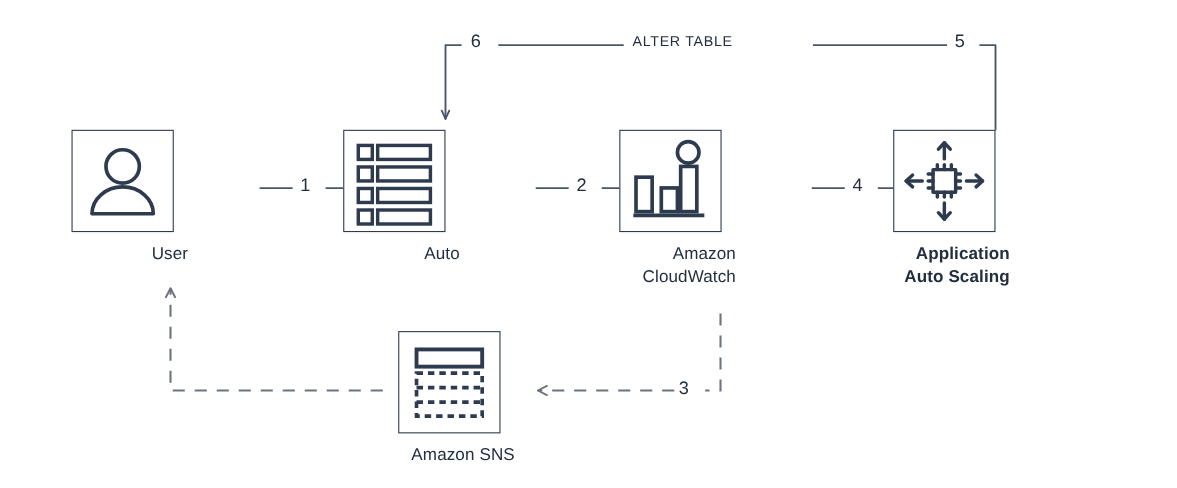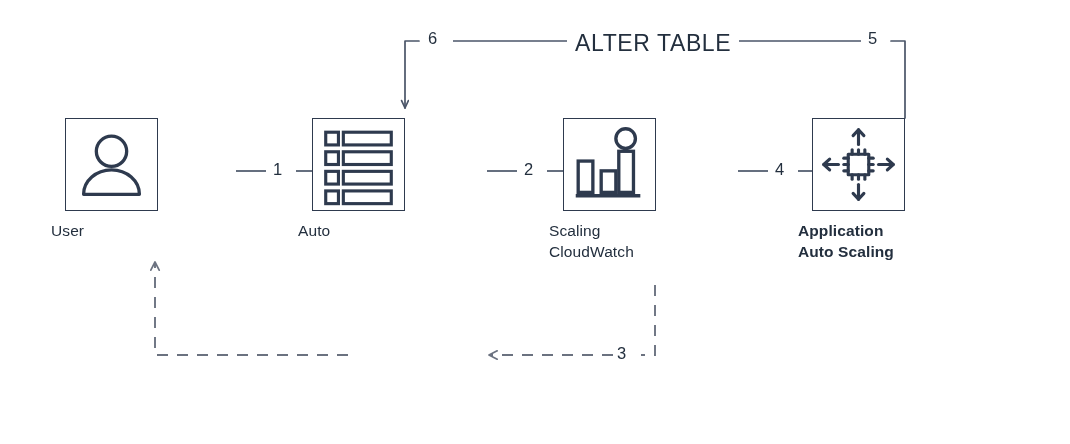--- a/index.html
+++ b/index.html
@@ -22,21 +22,21 @@
     position: absolute;
     left: 0;
     top: 0;
     width: 1070px;
     height: 444px;
     display: block;
   }
   .node {
     position: absolute;
     width: 120px;
-    text-align: left;
+    text-align: right;
   }
   .node-box {
     width: 93px;
     height: 93px;
     margin: 0 auto;
     border: 1.6px solid #2e3a4e;
     background: #ffffff;
     box-sizing: border-box;
     position: relative;
   }
@@ -56,21 +56,21 @@
     height: 100%;
   }
   .edge-text {
     position: absolute;
     font-size: 16.5px;
     color: #232f3e;
     white-space: nowrap;
   }
   .alter-label {
     position: absolute;
-    font-size: 23px;
+    font-size: 13px;
     color: #232f3e;
     letter-spacing: 0.6px;
     white-space: nowrap;
   }
 </style>
 </head>
 <body>
 
 <div id="diagram-root">
 
@@ -161,21 +161,21 @@
       <svg class="node-icon" viewBox="0 0 93 93">
         <g fill="none" stroke="#2e3a4e" stroke-width="3.4">
           <circle cx="63" cy="20" r="10"></circle>
           <rect x="14.5" y="43" width="15" height="32"></rect>
           <rect x="38" y="53" width="15" height="22"></rect>
           <rect x="56" y="33" width="15" height="42"></rect>
           <line x1="12" y1="78.5" x2="78" y2="78.5" stroke-width="3.6"></line>
         </g>
       </svg>
     </div>
-    <div class="node-label">Scaling
+    <div class="node-label">Amazon
 CloudWatch</div>
   </div>
 
   <div class="node" style="left:798px; top:118px;font-weight:bold;">
     <div class="node-box">
       <svg class="node-icon" viewBox="0 0 93 93">
         <g fill="none" stroke="#2e3a4e" stroke-width="3.2" stroke-linecap="round" stroke-linejoin="round">
 
           <rect x="36" y="36" width="21" height="21"></rect>
 
@@ -206,14 +206,27 @@
 
           <line x1="67" y1="46.5" x2="82" y2="46.5"></line>
           <path d="M76,41 L82,46.5 L76,52"></path>
         </g>
       </svg>
     </div>
     <div class="node-label">Application
 Auto Scaling</div>
   </div>
 
+  <div class="node" style="left:348px; top:301px;">
+    <div class="node-box">
+      <svg class="node-icon" viewBox="0 0 93 93">
+        <g fill="none" stroke="#2e3a4e">
+          <rect x="16" y="16" width="61" height="16" stroke-width="3.6"></rect>
+          <rect x="16" y="38" width="61" height="40" stroke-width="3.4" stroke-dasharray="6 4.6"></rect>
+          <line x1="16" y1="51.5" x2="77" y2="51.5" stroke-width="3.4" stroke-dasharray="6 4.6"></line>
+          <line x1="16" y1="65" x2="77" y2="65" stroke-width="3.4" stroke-dasharray="6 4.6"></line>
+        </g>
+      </svg>
+    </div>
+    <div class="node-label">Amazon SNS</div>
+  </div>
 
 </div>
 
 </body></html>

